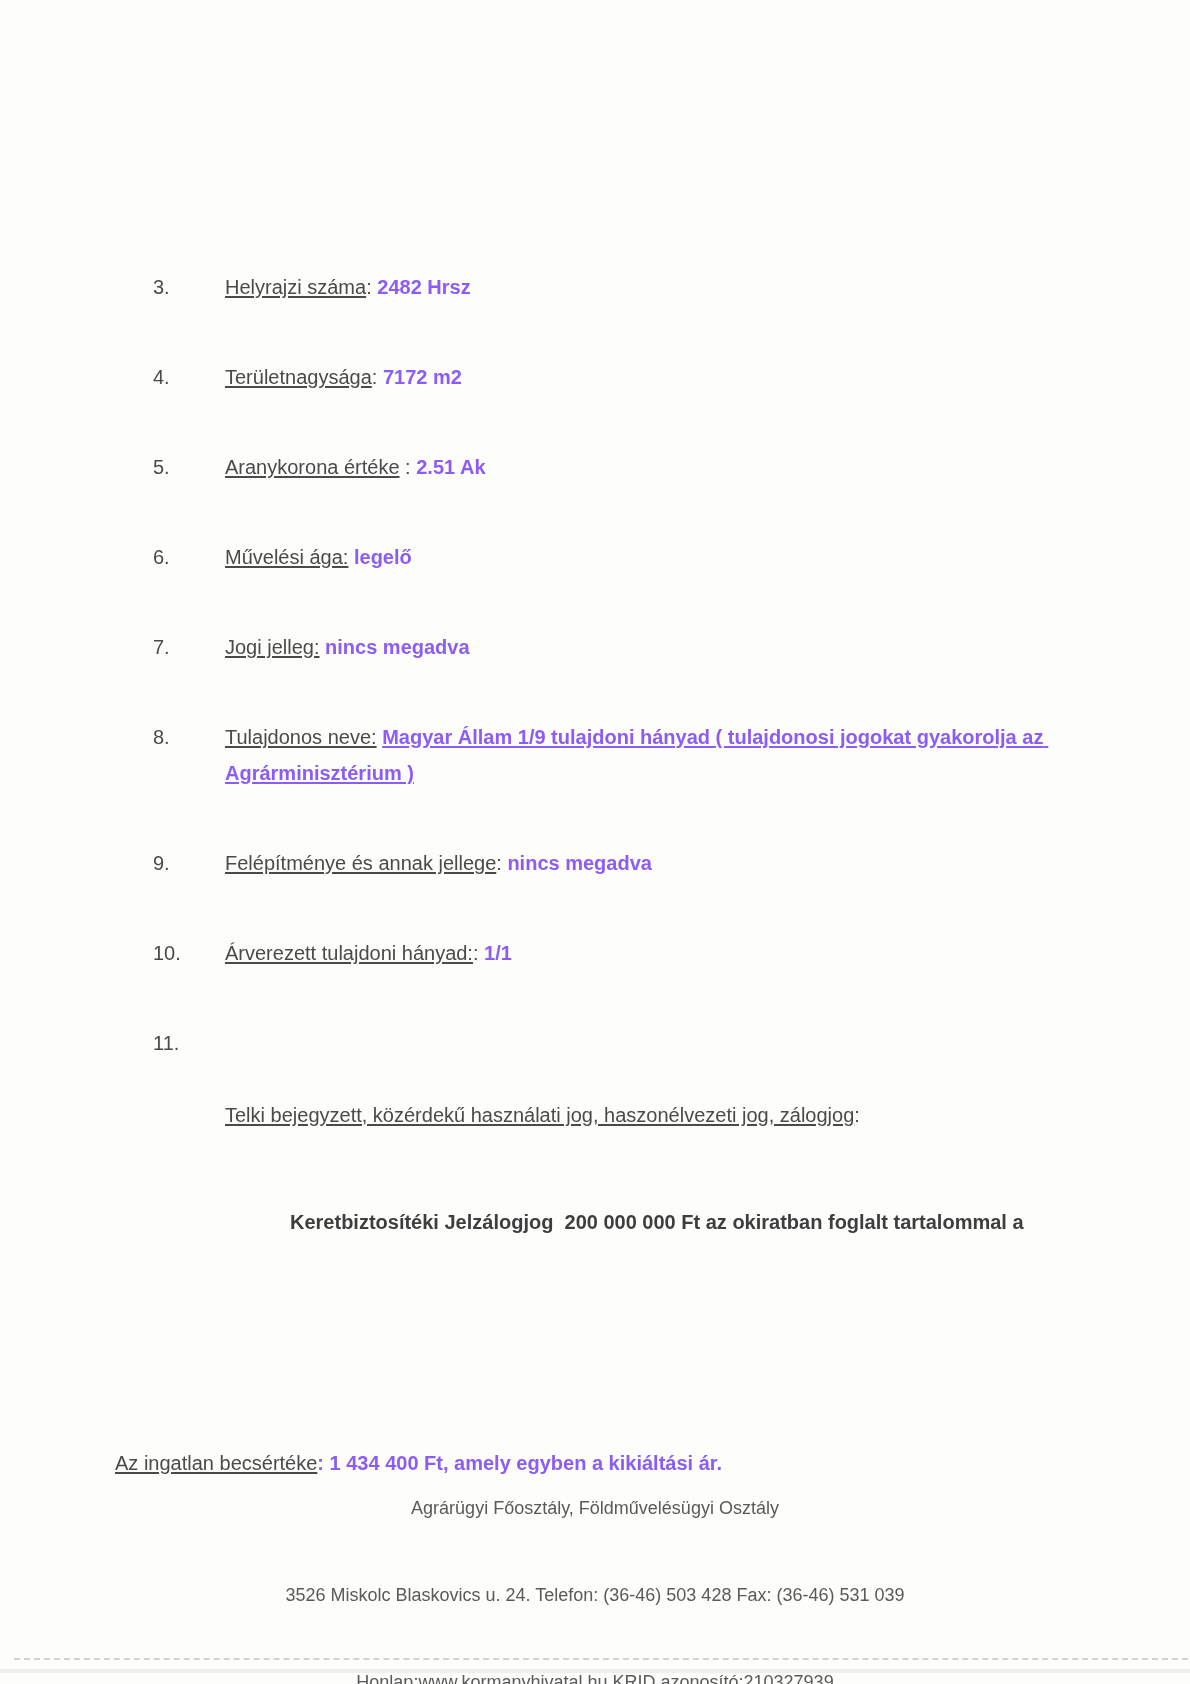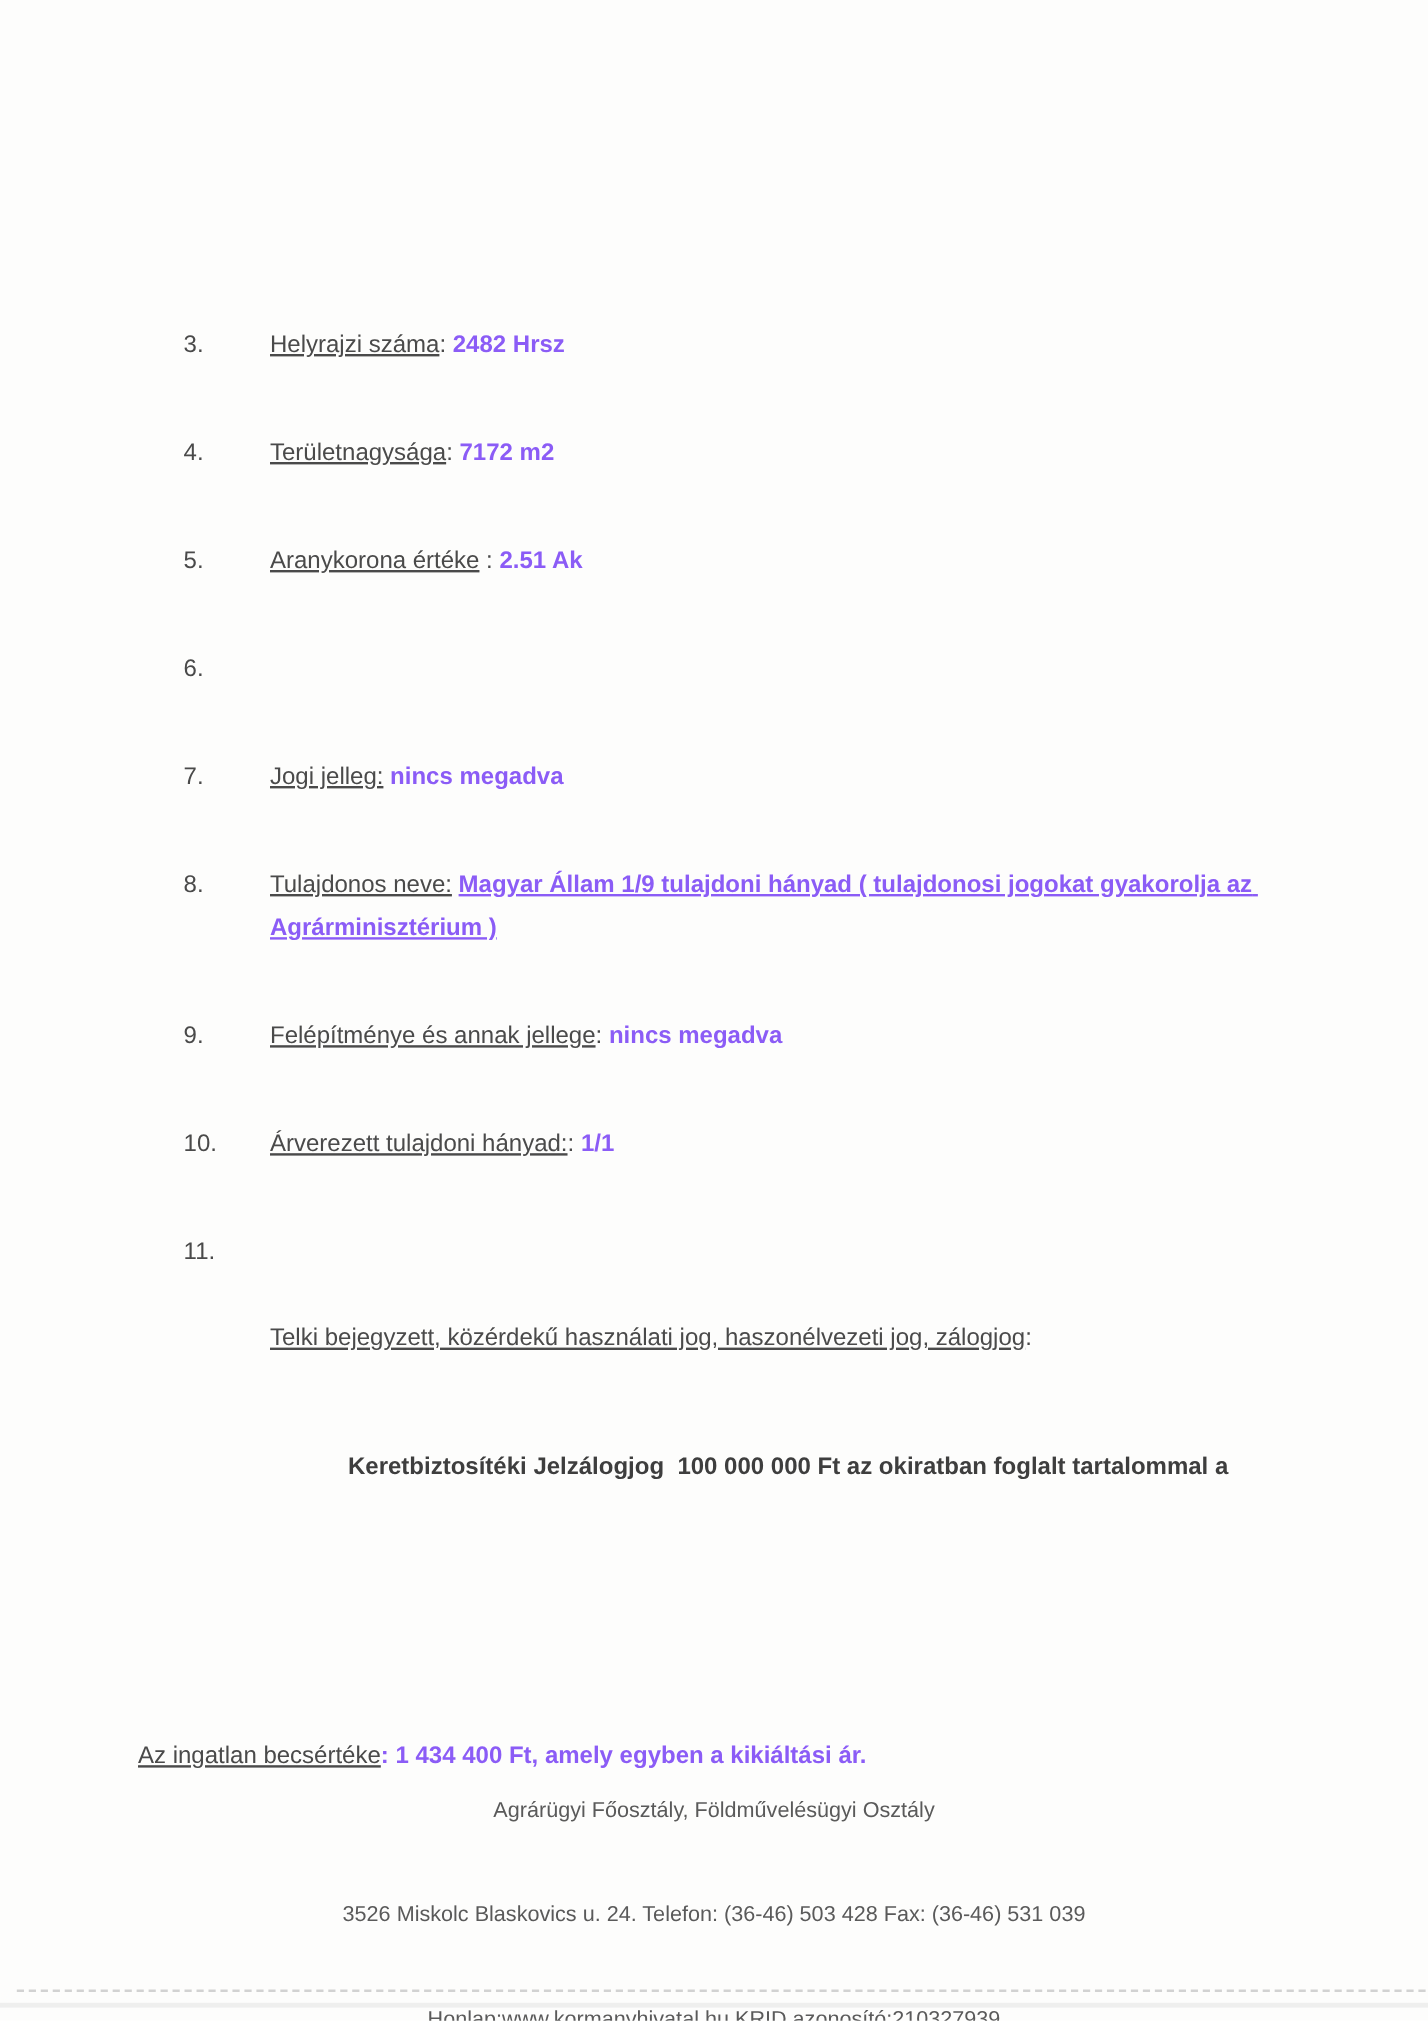--- a/index.html
+++ b/index.html
@@ -64,20 +64,21 @@
         <div class="body"><span class="ul">Területnagysága</span><span>: </span><span class="b">7172 m2</span></div>
       </div>
 
       <div class="row">
         <div class="num">5.</div>
         <div class="body"><span class="ul">Aranykorona értéke</span><span> : </span><span class="b">2.51 Ak</span></div>
       </div>
 
       <div class="row">
         <div class="num">6.</div>
+        <div class="body"><span class="ul">Művelési ága:</span><span> </span><span class="b">legelő</span></div>
       </div>
 
       <div class="row">
         <div class="num">7.</div>
         <div class="body"><span class="ul">Jogi jelleg:</span><span> </span><span class="b">nincs megadva</span></div>
       </div>
 
       <div class="row">
         <div class="num">8.</div>
         <div class="body"><span class="ul">Tulajdonos neve:</span><span> </span><span class="b ul">Magyar Állam 1/9 tulajdoni hányad ( tulajdonosi jogokat gyakorolja az Agrárminisztérium )</span></div>
@@ -90,21 +91,21 @@
 
       <div class="row">
         <div class="num">10.</div>
         <div class="body"><span class="ul">Árverezett tulajdoni hányad:</span><span>: </span><span class="b">1/1</span></div>
       </div>
 
       <div class="row">
         <div class="num">11.</div>
         <div class="body">
           <div><span class="ul">Telki bejegyzett, közérdekű használati jog, haszonélvezeti jog, zálogjog</span><span>:</span></div>
-          <div class="sub">Keretbiztosítéki Jelzálogjog  100 000 000 Ft az okiratban foglalt tartalommal a</div>
+          <div class="sub">Keretbiztosítéki Jelzálogjog  200 000 000 Ft az okiratban foglalt tartalommal a</div>
         </div>
       </div>
 
     </div>
 
     
     <div class="stmt stmt-s1"><span class="ul">Az ingatlan becsértéke</span><span class="b">: 1 434 400 Ft, amely egyben a kikiáltási ár.</span></div>
 
     
 

